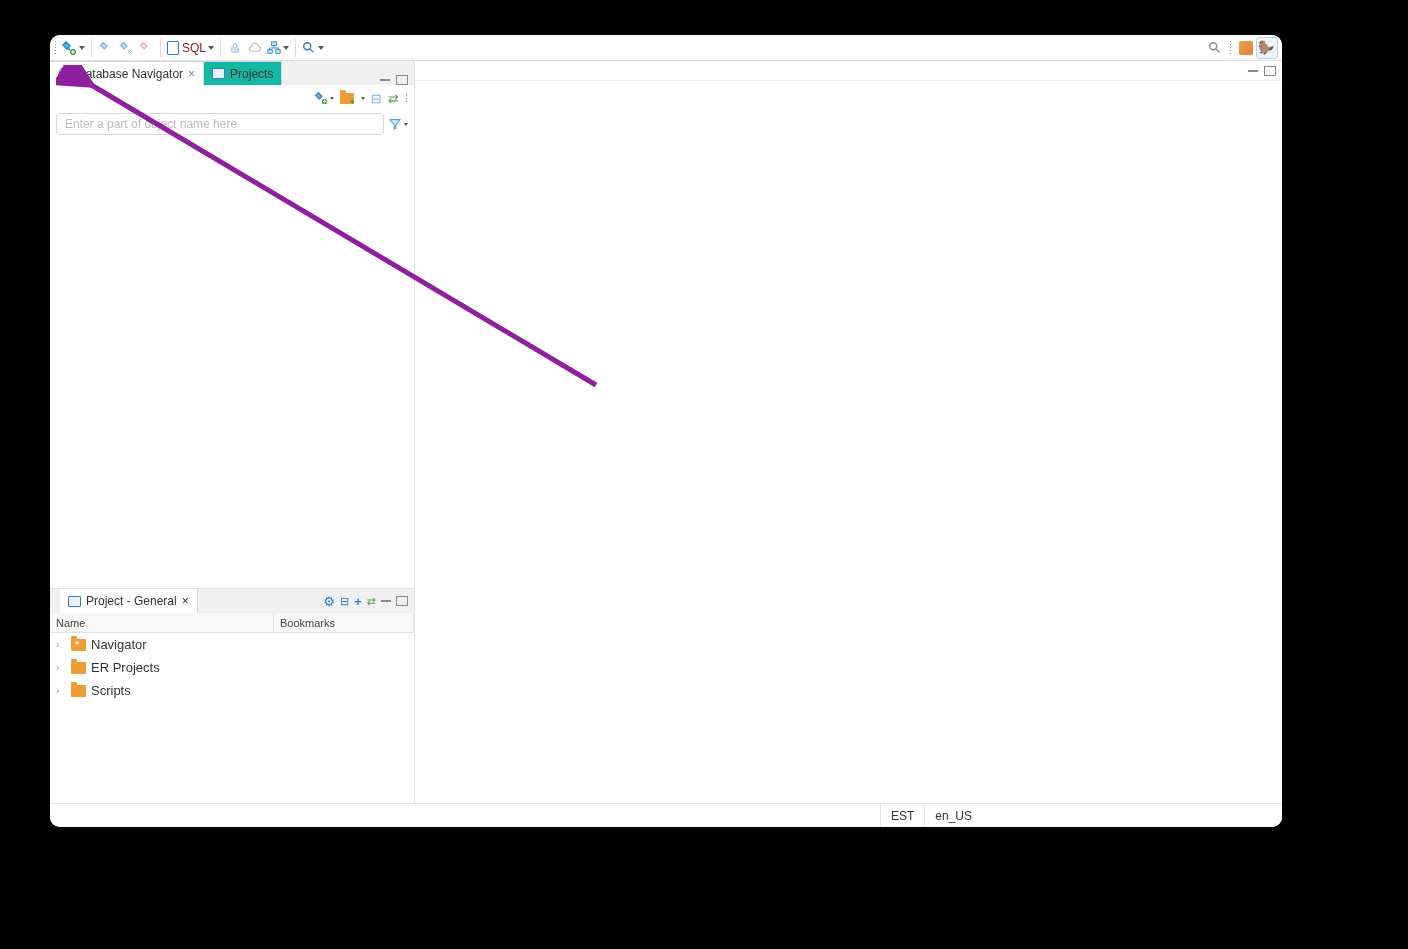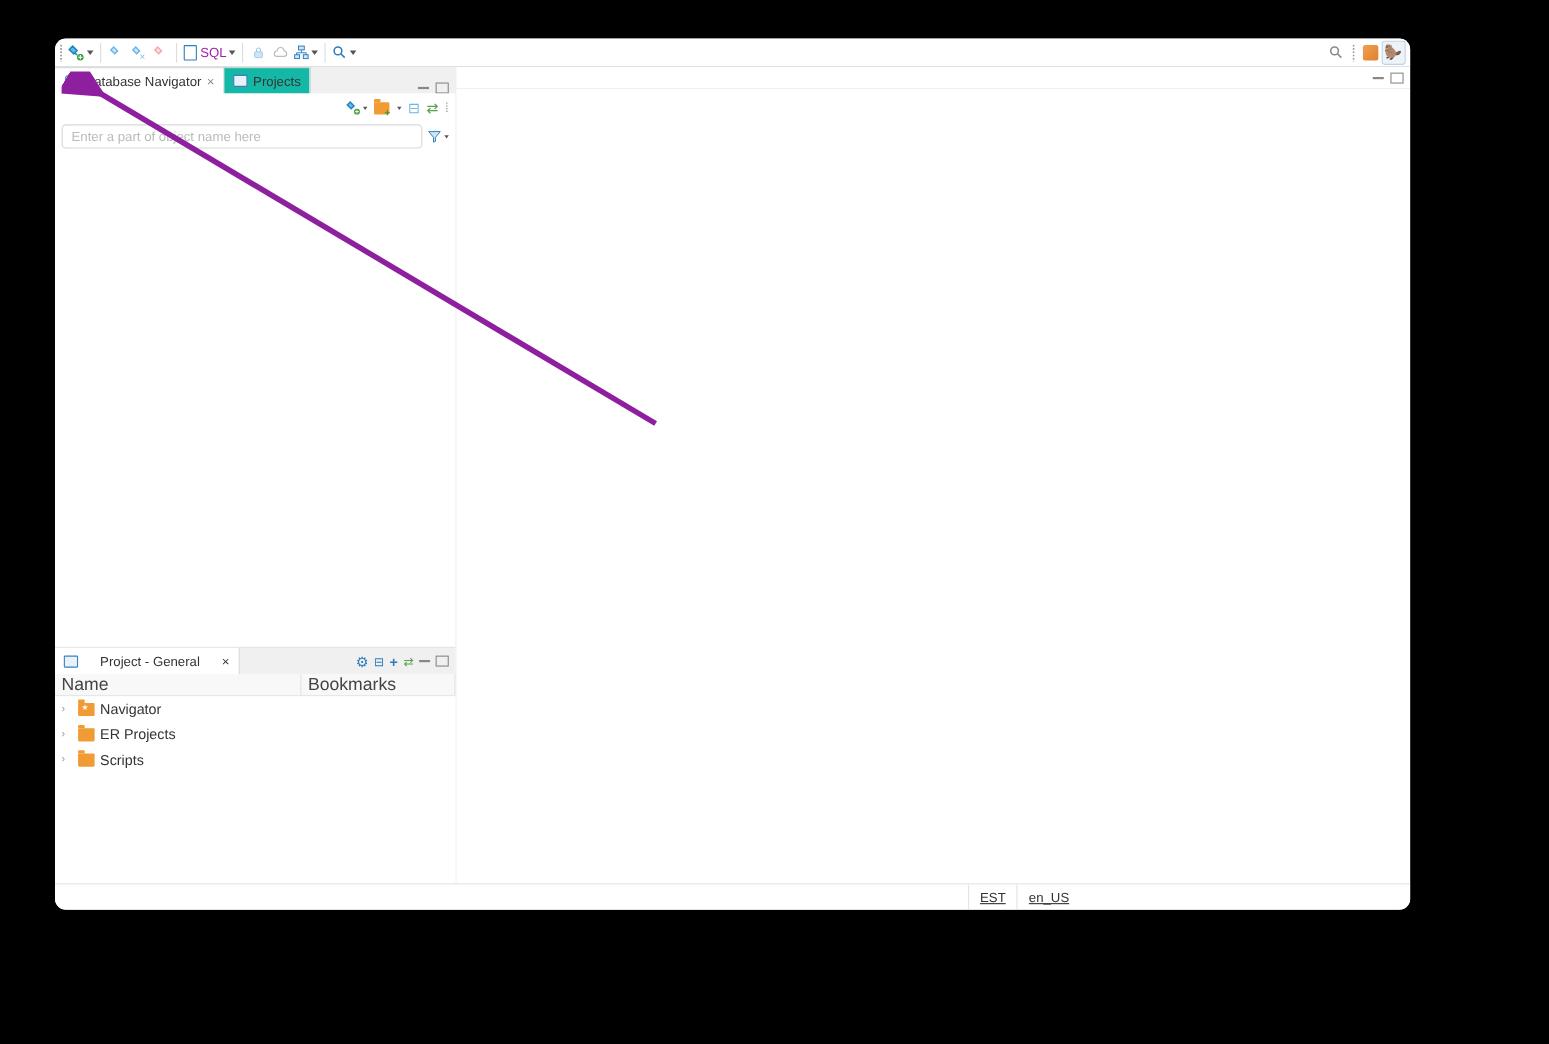--- a/index.html
+++ b/index.html
@@ -96,59 +96,59 @@
 .filter-input::placeholder { color: #bbb; }
 .filter-btn { display: flex; align-items: center; cursor: pointer; color: #2a7dc0; }
 .nav-content { flex: 1; background: #fff; }
 .bottom-panel { height: 215px; display: flex; flex-direction: column; border-top: 1px solid #e3e3e3; background: #fff; }
 .bottom-tabbar { height: 24px; display: flex; align-items: center; background: #f0f0f0; }
 .bottom-tab {
   height: 24px;
   display: flex;
   align-items: center;
   padding: 0 8px;
-  gap: 20px;
+  gap: 5px;
   background: #fff;
   border-right: 1px solid #d8d8d8;
   font-size: 12px;
   cursor: pointer;
+  margin-left: 10px;
 }
 .bottom-tabbar .spacer { flex: 1; }
 .bottom-tabbar .tb-icons { display: flex; align-items: center; gap: 5px; padding-right: 6px; }
 .icon-gear { color: #2a7dc0; font-size: 13px; }
 .icon-collapse { color: #2a7dc0; font-size: 11px; }
 .icon-plus-blue { color: #2a7dc0; font-size: 13px; font-weight: bold; }
 .icon-refresh { color: #5aa050; font-size: 11px; }
 .table-header {
   height: 20px;
   display: flex;
   background: #f8f8f8;
   border-bottom: 1px solid #e3e3e3;
-  font-size: 16px;
+  font-size: 11px;
   color: #444;
 }
 .th { display: flex; align-items: center; padding: 0 6px; border-right: 1px solid #e3e3e3; }
 .th.name { width: 224px; }
 .th.ds { flex: 1; }
 .tree { flex: 1; background: #fff; overflow: auto; }
 .tree-row { height: 23px; display: flex; align-items: center; padding-left: 6px; gap: 5px; font-size: 13px; cursor: pointer; }
 .expand-arrow { color: #999; font-size: 10px; width: 10px; }
 .folder-orange2 { width: 15px; height: 12px; background: #f09b34; border-radius: 1px; position: relative; }
 .folder-orange2::before { content:""; position:absolute; top:-3px; left:0; width:6px; height:3px; background:#f09b34; border-radius:1px 1px 0 0; }
 .folder-orange2.star::after { content:"★"; position:absolute; font-size:7px; color:#fff; left:3px; top:0; }
 .statusbar {
   height: 24px;
   border-top: 1px solid #e3e3e3;
   background: #fff;
   display: flex;
   align-items: center;
   justify-content: flex-end;
   font-size: 12px;
   color: #333;
-  text-decoration: underline;
 }
 .status-cell { padding: 0 10px; border-left: 1px solid #e3e3e3; height: 100%; display: flex; align-items: center; }
 .arrow-overlay {
   position: absolute;
   left: 56px;
   top: 65px;
   pointer-events: none;
 }
 svg { display: block; }
 </style>
@@ -181,21 +181,21 @@
         </svg>
     </div>
     <div class="tb-btn">
       <svg width="14" height="14" viewBox="0 0 16 16">
           <path d="M5 2 L9 6 L6 9 L2 5 Z" stroke="#f4a9a9" stroke-width="1.5" fill="#fbe1e1"></path>
         </svg>
     </div>
     <div class="tb-sep"></div>
     <div class="tb-btn">
       <span class="icon-sql-page"></span>
-      <span style="margin-left:3px;font-size:12px;color:#a21caf;">SQL</span>
+      <span style="margin-left:3px;font-size:12px;color:#7f1d1d;">SQL</span>
       <div class="caret"></div>
     </div>
     <div class="tb-sep"></div>
     <div class="tb-btn">
       <svg width="14" height="14" viewBox="0 0 16 16">
           <rect x="4" y="7" width="8" height="6" rx="1" fill="#cfe6f5" stroke="#9ec9e4"></rect>
           <path d="M6 7 V5 a2 2 0 0 1 4 0 V7" fill="none" stroke="#9ec9e4" stroke-width="1.2"></path>
         </svg>
     </div>
     <div class="tb-btn">

